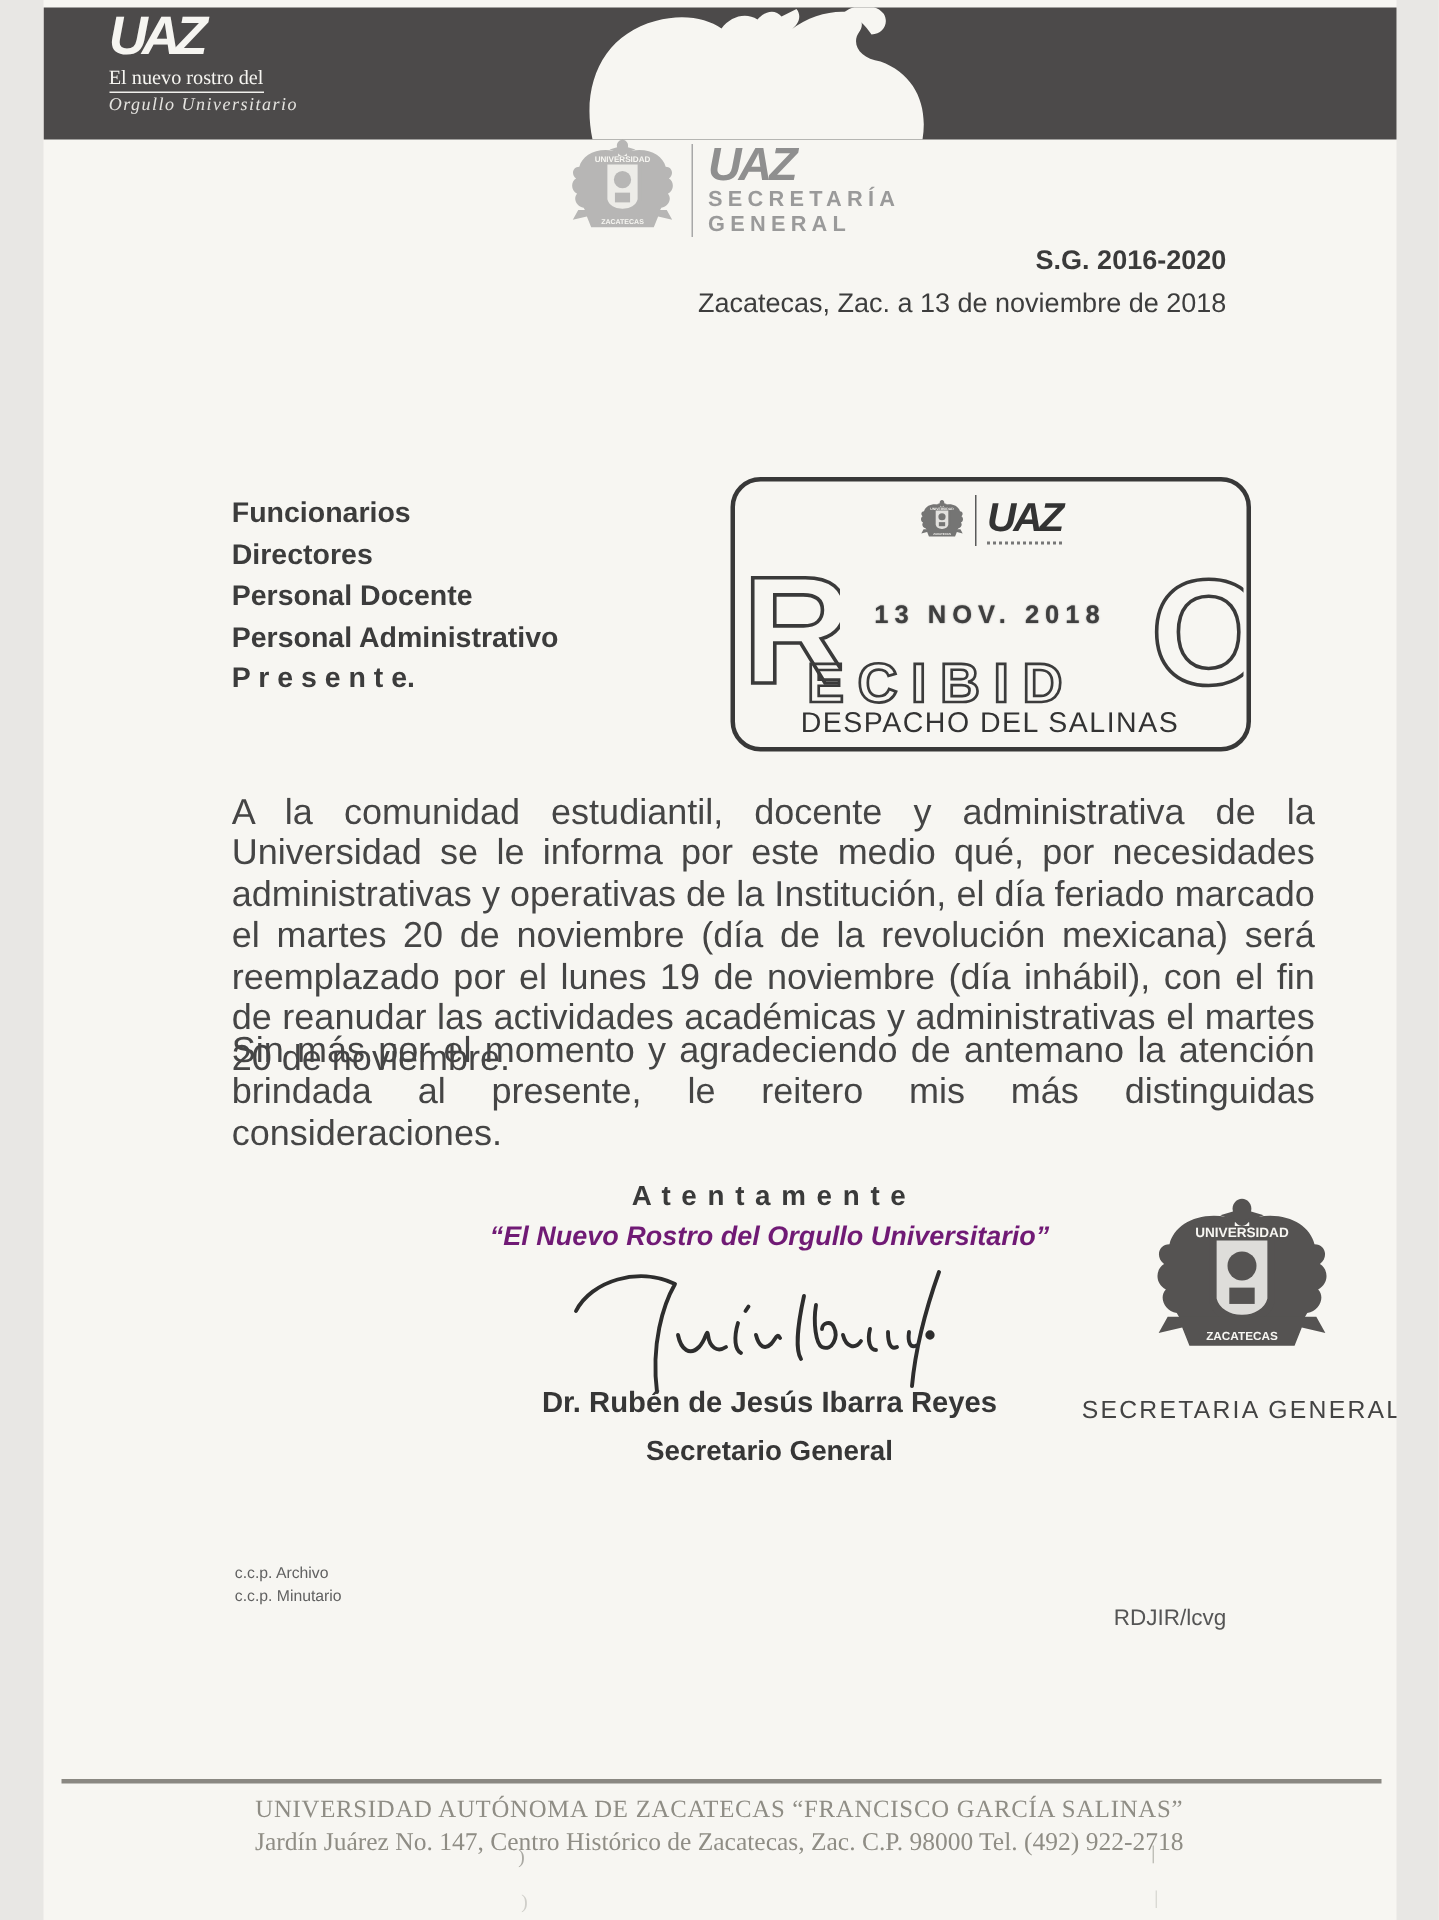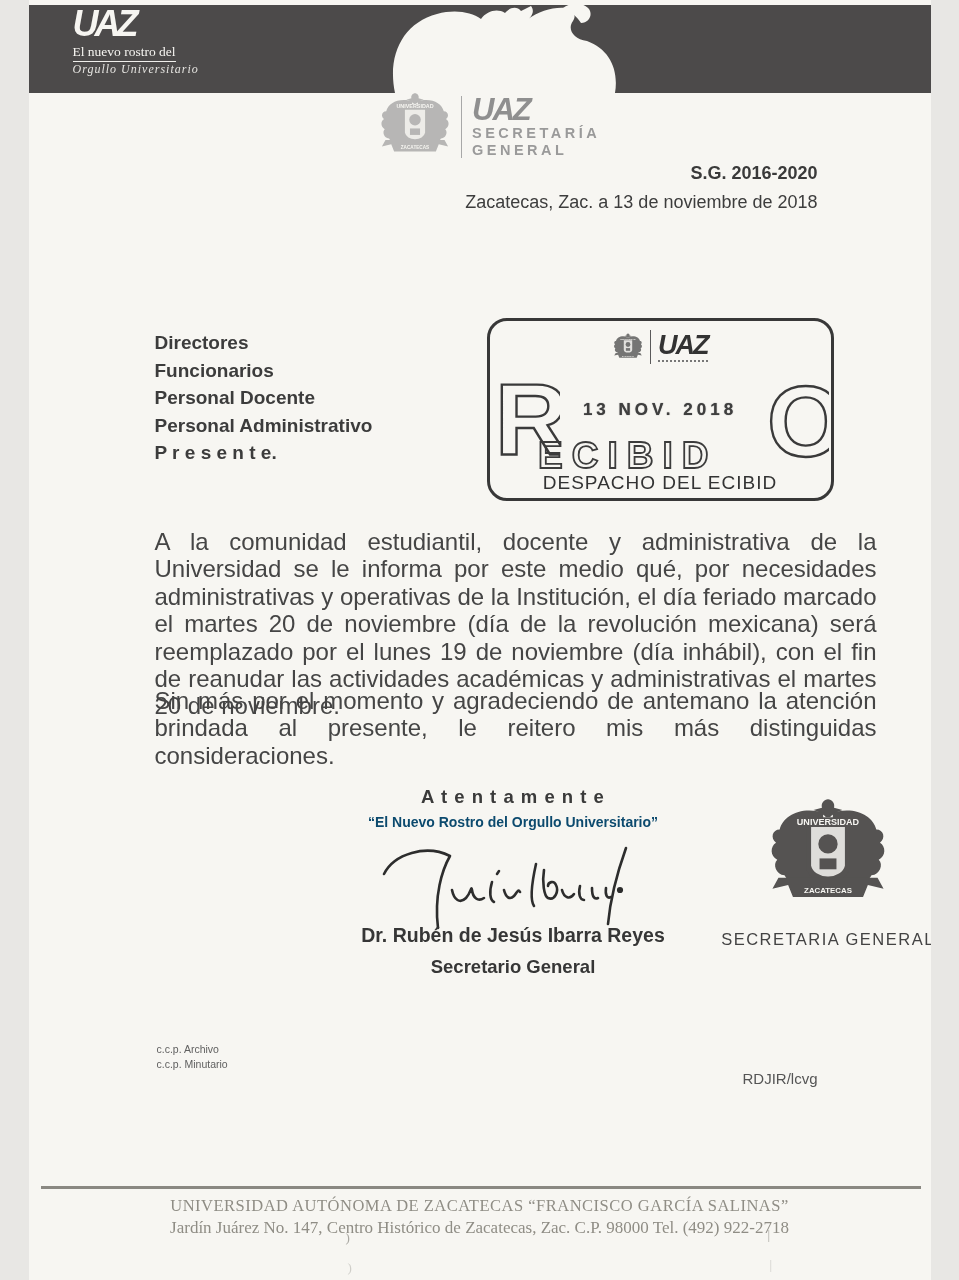--- a/index.html
+++ b/index.html
@@ -40,21 +40,21 @@
   .stamp-letter{position:absolute;}
   .stamp-date{position:absolute;left:60px;right:60px;top:79px;text-align:center;font-size:17px;font-weight:bold;letter-spacing:4px;color:#3f3f3f;text-shadow:0 0 1px #666;}
   .stamp-mid{position:absolute;left:44px;top:116px;}
   .stamp-office{position:absolute;left:0;right:0;top:151px;text-align:center;font-size:19px;color:#333;letter-spacing:1px;}
   
   .para{position:absolute;left:126px;width:722px;font-size:24px;line-height:27.4px;text-align:justify;color:#454545;}
   .p1{top:528px;} .p2{top:687px;}
   
   .closing{position:absolute;left:232px;width:505px;top:786px;text-align:center;}
   .salutation{font-size:18.5px;font-weight:bold;letter-spacing:1px;color:#3a3a3a;}
-  .motto{font-size:14px;font-weight:bold;color:#0c4a6e;margin-top:6px;}
+  .motto{font-size:18px;font-weight:bold;font-style:italic;color:#701a75;margin-top:6px;}
   .signature{position:absolute;left:325px;top:838px;}
   .signer{position:absolute;left:232px;width:505px;top:920px;text-align:center;font-weight:bold;color:#363636;}
   .signer-name{font-size:19.5px;line-height:31px;}
   .signer-title{font-size:18.5px;line-height:31px;}
   
   .seal-block{position:absolute;left:682px;top:798px;width:235px;text-align:center;}
   .seal-crest{color:#555352;}
   .seal-caption{margin-top:12px;font-size:16.5px;letter-spacing:1.5px;color:#434343;}
   
   .ccp{position:absolute;left:128px;top:1042px;font-size:10.5px;line-height:15px;color:#606060;}
@@ -113,22 +113,22 @@
       <div class="lh-dept">GENERAL</div>
     </div>
   </div>
 
   <div class="ref-block">
     <div class="ref-bold">S.G. 2016-2020</div>
     <div>Zacatecas, Zac. a 13 de noviembre de 2018</div>
   </div>
 
   <div class="recipients">
+    <div>Funcionarios</div>
     <div>Directores</div>
-    <div>Funcionarios</div>
     <div>Personal Docente</div>
     <div>Personal Administrativo</div>
     <div>P r e s e n t e.</div>
   </div>
 
   <div class="stamp">
     <div class="stamp-head">
       <svg class="stamp-crest" width="30" height="29" viewBox="0 0 100 96">
           <use href="#crest"></use>
         </svg>
@@ -141,21 +141,21 @@
     <svg class="stamp-letter" style="left:4px;top:38px" width="66" height="114" viewBox="0 0 66 114">
       <text x="1" y="96" font-size="102" font-weight="bold" fill="none" stroke="#3a3a3a" stroke-width="2.4">R</text>
     </svg>
     <svg class="stamp-letter" style="right:2px;top:40px" width="62" height="114" viewBox="0 0 62 114">
       <text x="0" y="95" font-size="100" font-weight="bold" fill="none" stroke="#3a3a3a" stroke-width="2.4">O</text>
     </svg>
     <div class="stamp-date">13 NOV. 2018</div>
     <svg class="stamp-mid" width="256" height="40" viewBox="0 0 256 40">
       <text x="4" y="31" font-size="37" font-weight="bold" letter-spacing="9" fill="none" stroke="#3c3c3c" stroke-width="1.8">ECIBID</text>
     </svg>
-    <div class="stamp-office">DESPACHO DEL ECIBID</div>
+    <div class="stamp-office">DESPACHO DEL SALINAS</div>
   </div>
 
   <div class="para p1">A la comunidad estudiantil, docente y administrativa de la Universidad se le informa por este medio qué, por necesidades administrativas y operativas de la Institución, el día feriado marcado el martes 20 de noviembre (día de la revolución mexicana) será reemplazado por el lunes 19 de noviembre (día inhábil), con el fin de reanudar las actividades académicas y administrativas el martes 20 de noviembre.</div>
   <div class="para p2">Sin más por el momento y agradeciendo de antemano la atención brindada al presente, le reitero mis más distinguidas consideraciones.</div>
 
   <div class="closing">
     <div class="salutation">A t e n t a m e n t e</div>
     <div class="motto">“El Nuevo Rostro del Orgullo Universitario”</div>
   </div>
 

